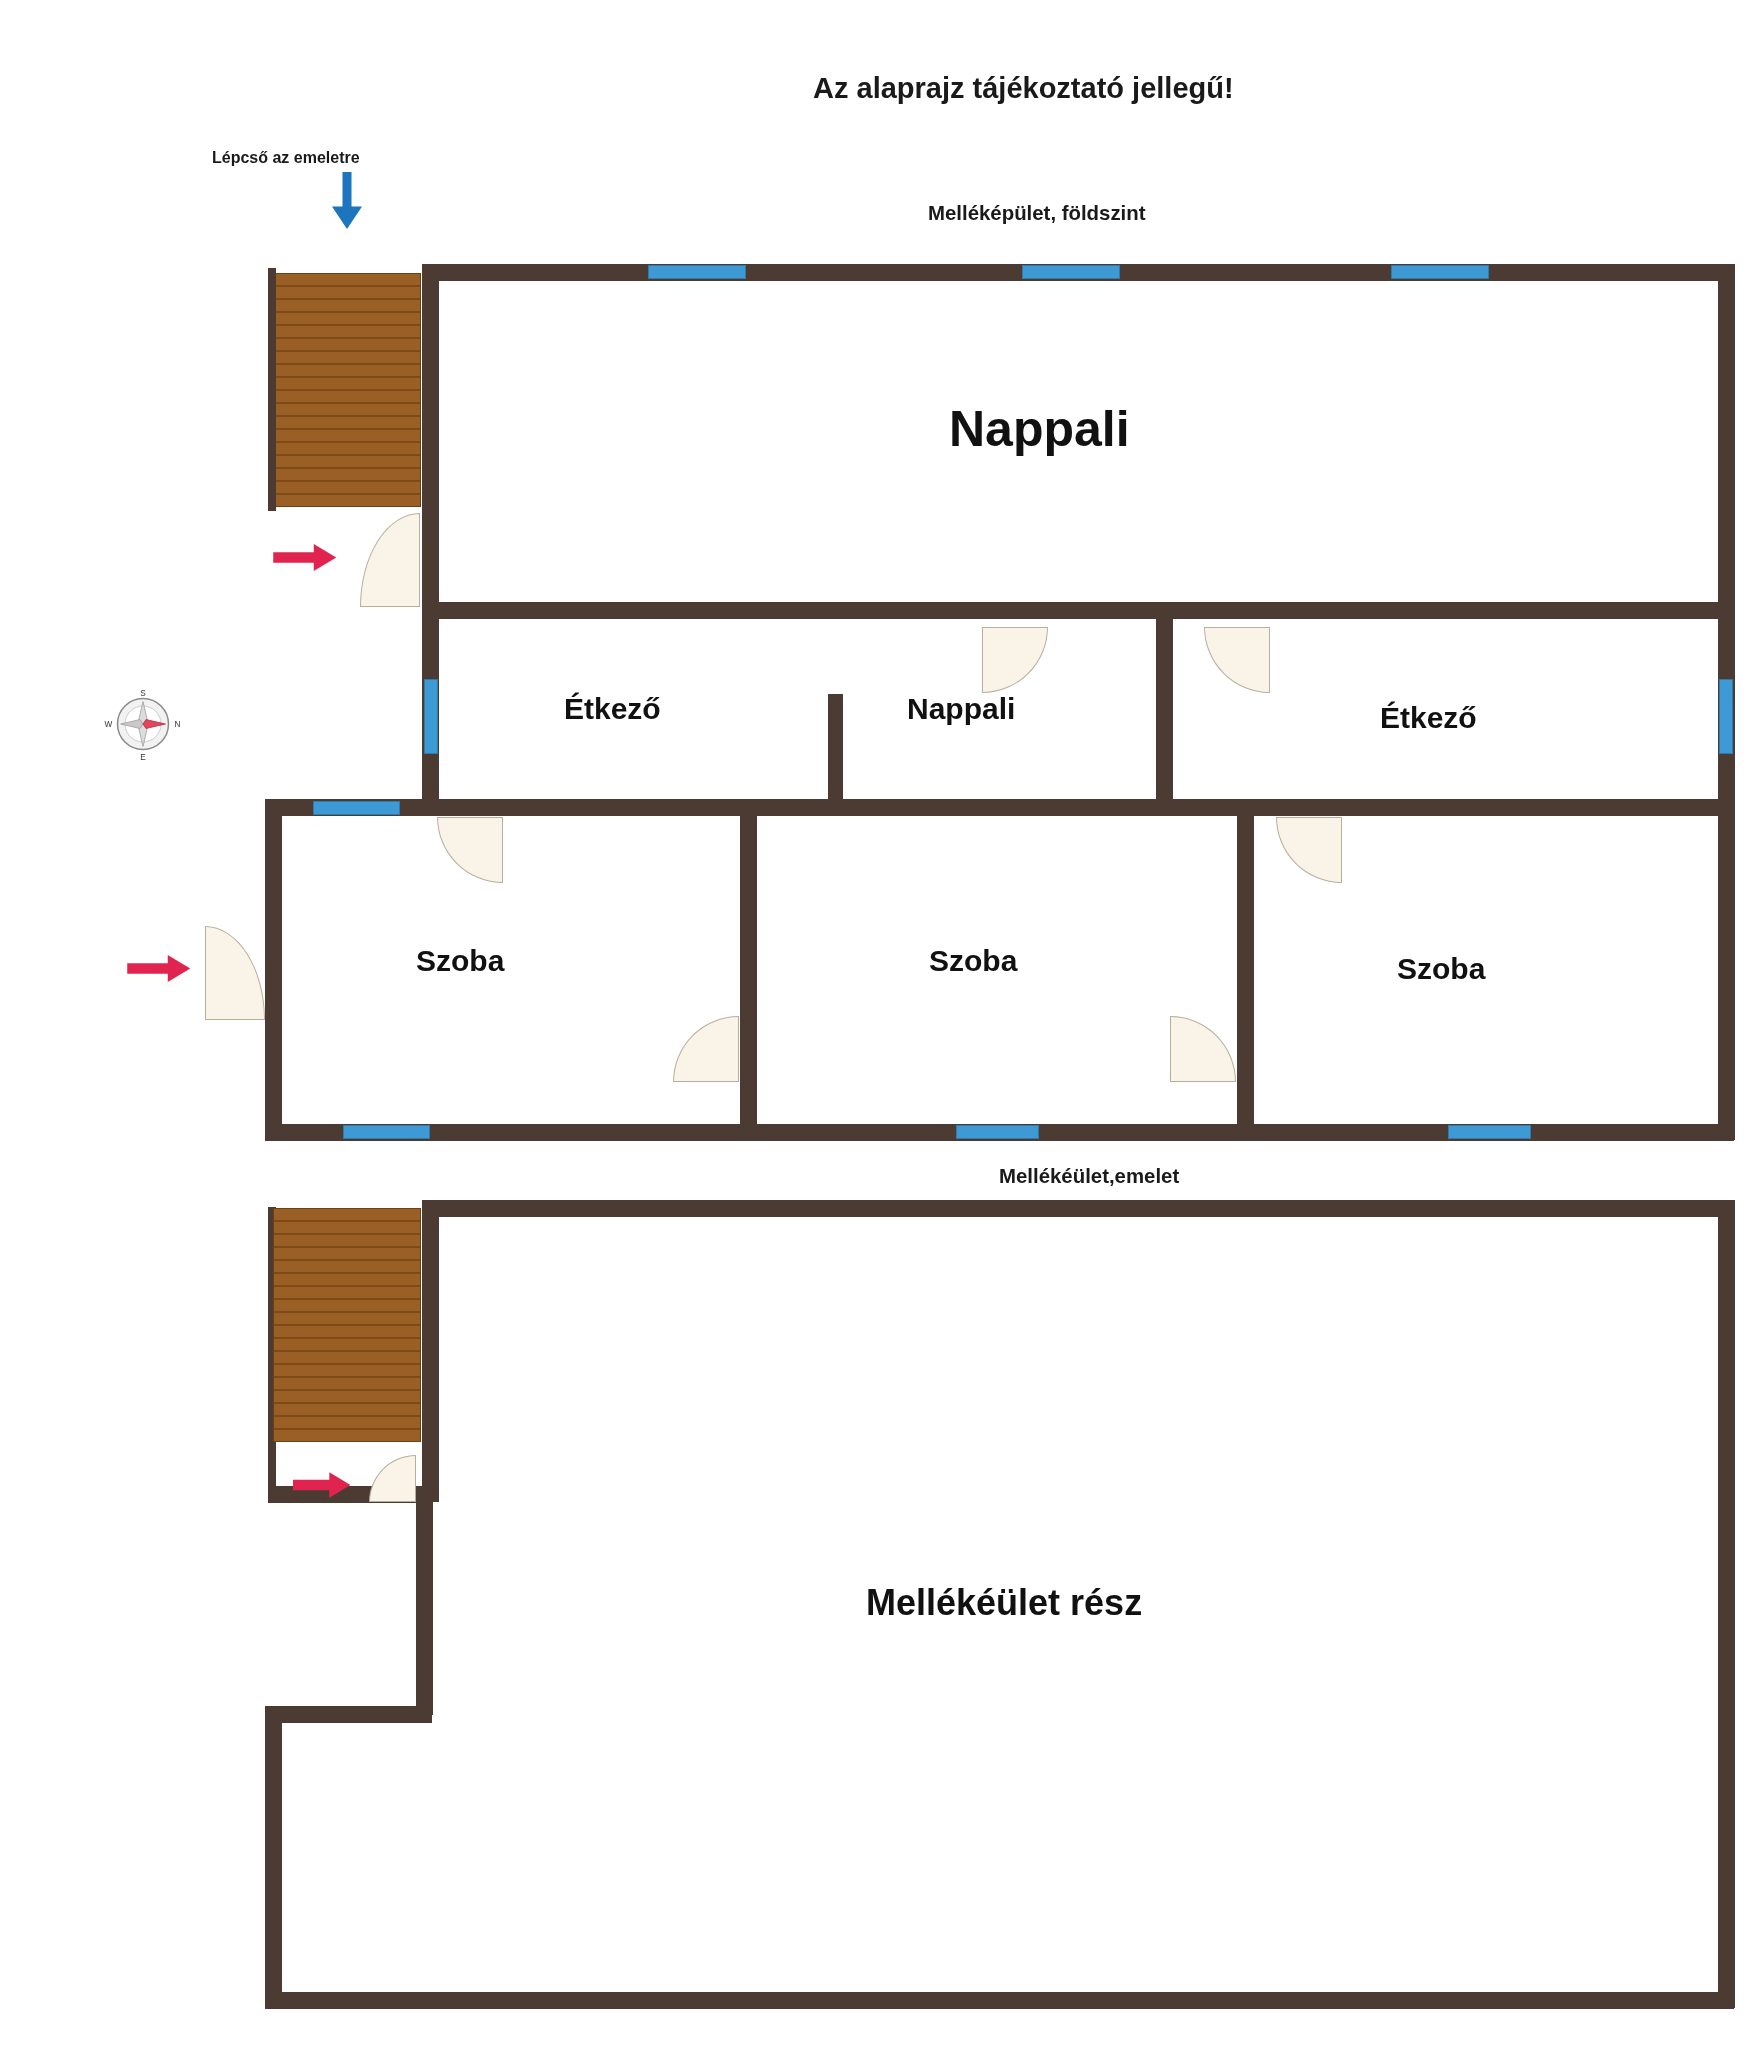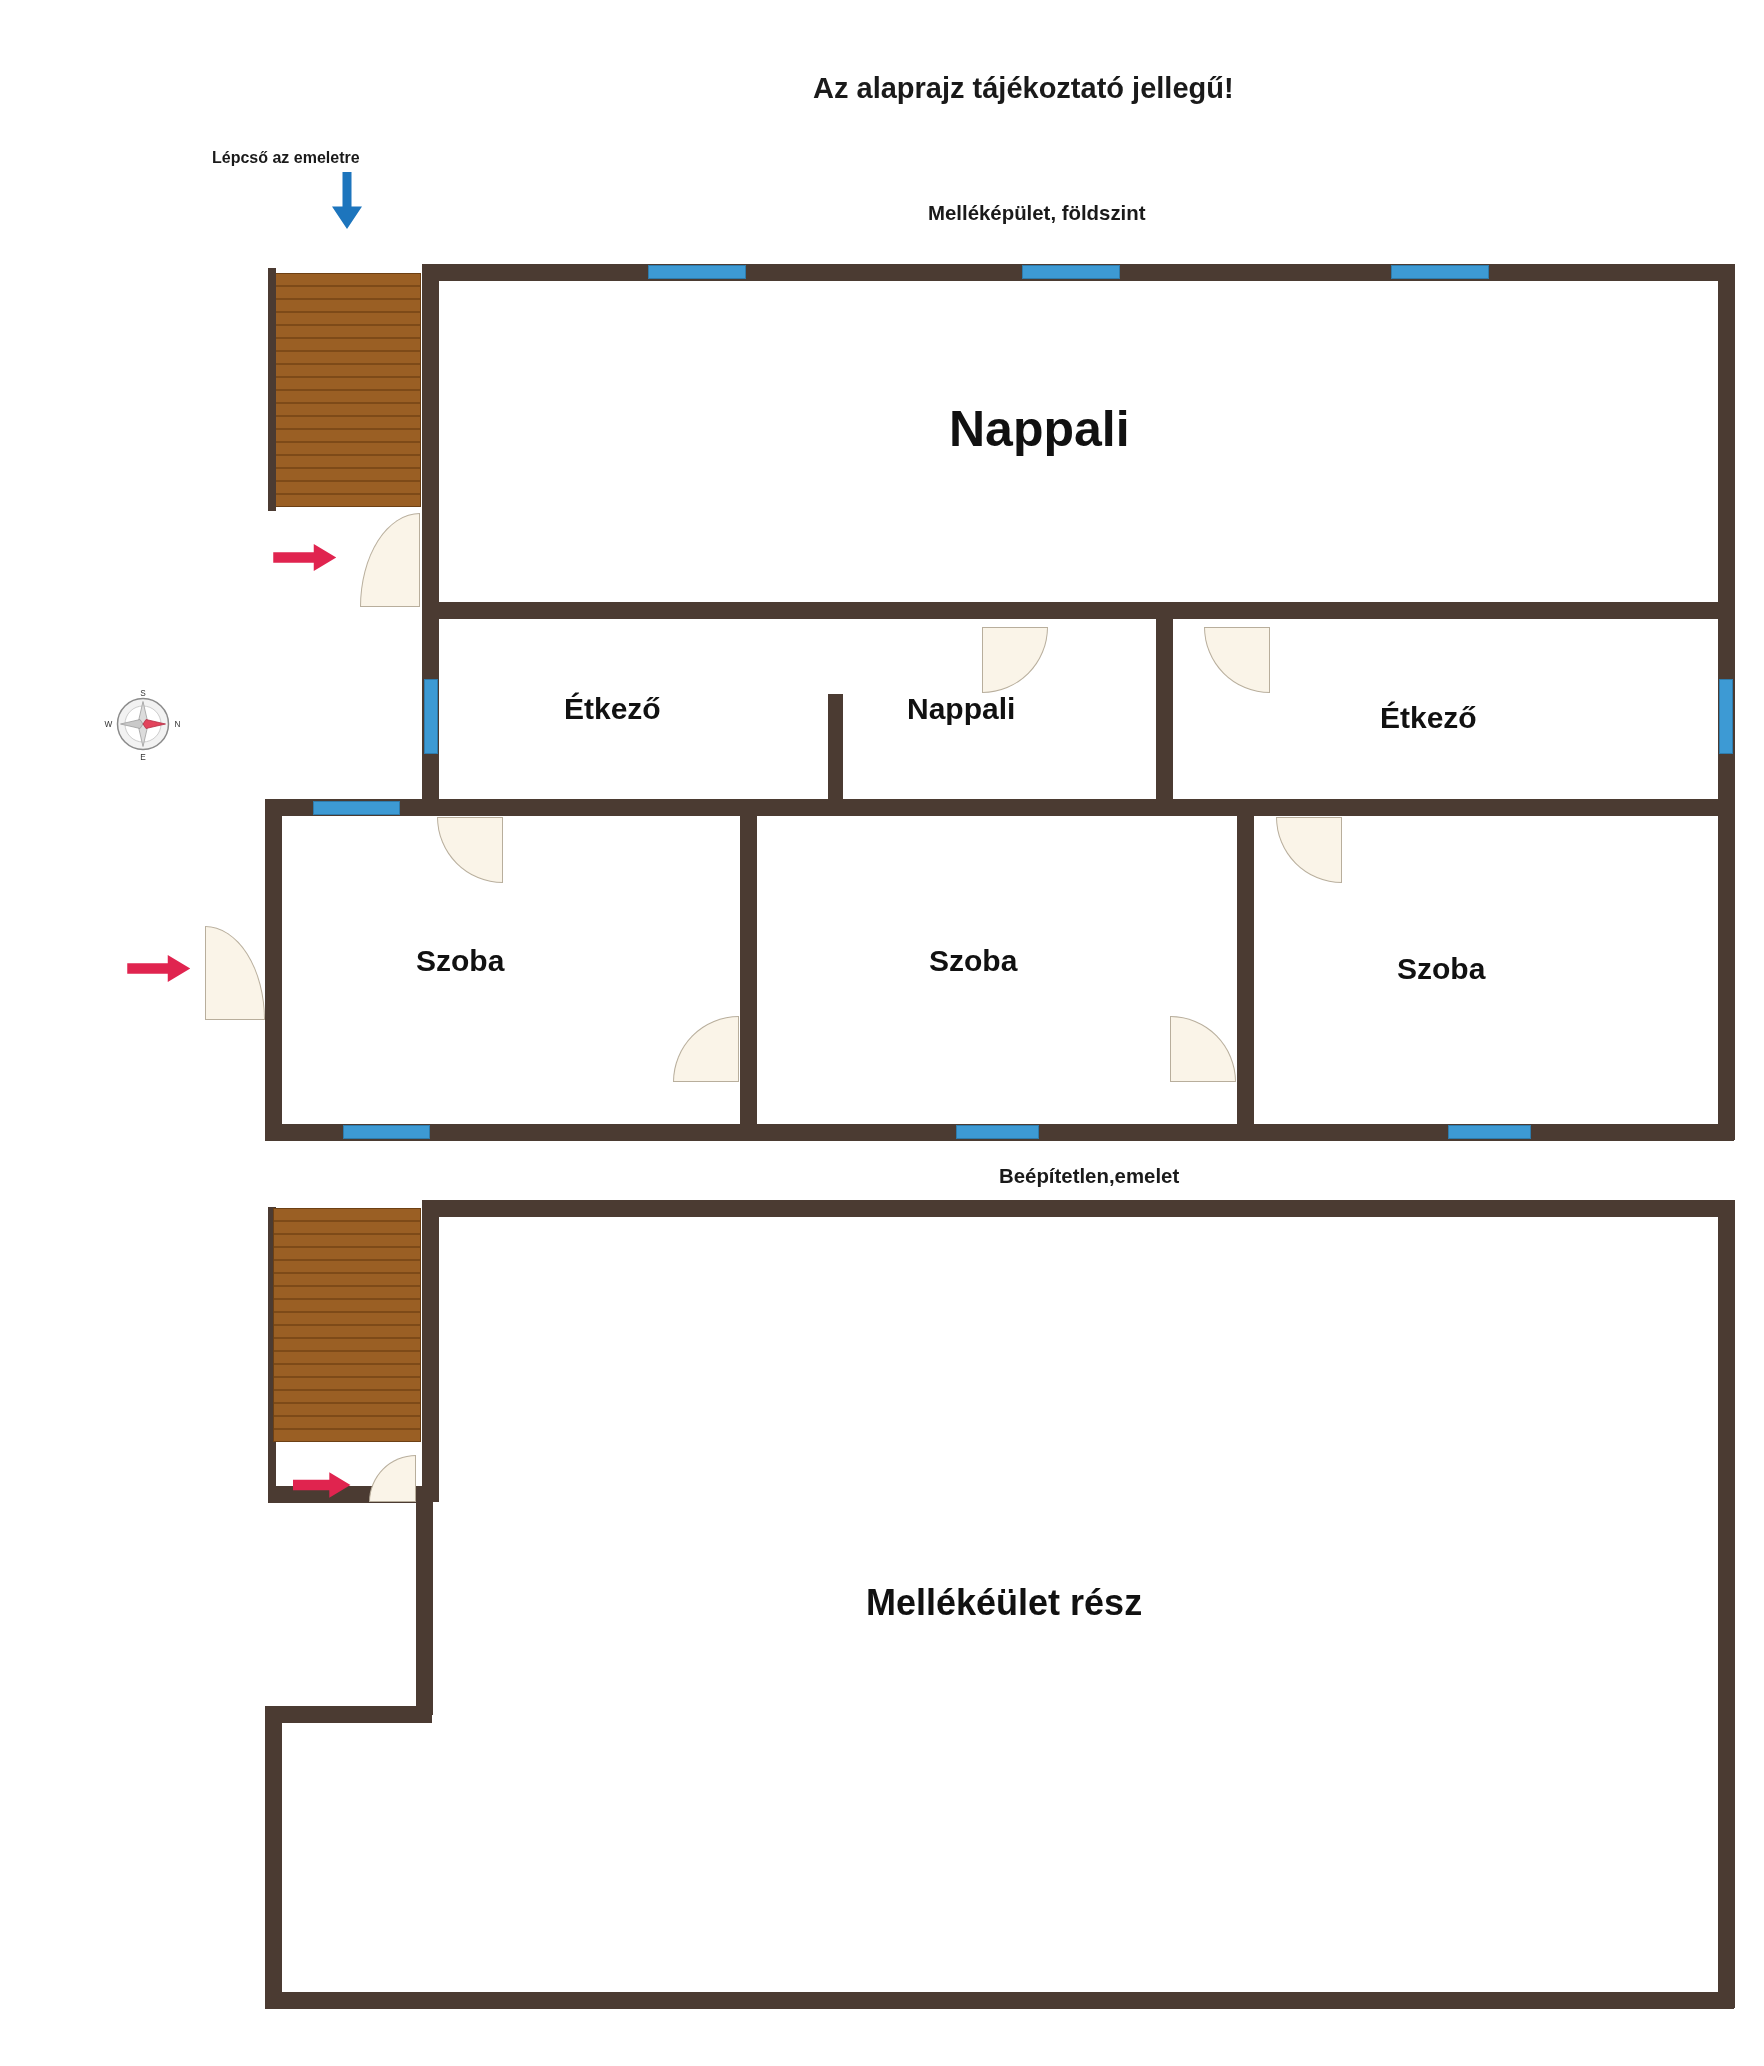--- a/index.html
+++ b/index.html
@@ -99,21 +99,21 @@
   #compass { position: absolute; left: 98px; top: 679px; }
 </style>
 </head>
 <body>
 
 <div id="stage">
 
   <div class="title" id="main-title">Az alaprajz tájékoztató jellegű!</div>
   <div class="title" id="stairs-label">Lépcső az emeletre</div>
   <div class="title" id="ground-label">Melléképület, földszint</div>
-  <div class="title" id="upper-label">Beépítetlen,emelet</div>
+  <div class="title" id="upper-label">Mellékéület,emelet</div>
 
   <svg class="arrow-svg" style="left:326px;top:172px;" width="42" height="60" viewBox="0 0 56 80">
     <polygon points="22,0 34,0 34,46 48,46 28,76 8,46 22,46" fill="#1d75bd"></polygon>
   </svg>
 
   <svg id="compass" width="90" height="90" viewBox="0 0 120 120">
     <circle cx="60" cy="60" r="34" fill="#f2f2f2" stroke="#8b8b8b" stroke-width="2"></circle>
     <circle cx="60" cy="60" r="24" fill="#ffffff" stroke="#bdbdbd" stroke-width="1"></circle>
     <polygon points="60,30 66,56 60,60 54,56" fill="#dcdcdc" stroke="#9a9a9a" stroke-width="1"></polygon>
     <polygon points="60,90 66,64 60,60 54,64" fill="#dcdcdc" stroke="#9a9a9a" stroke-width="1"></polygon>

